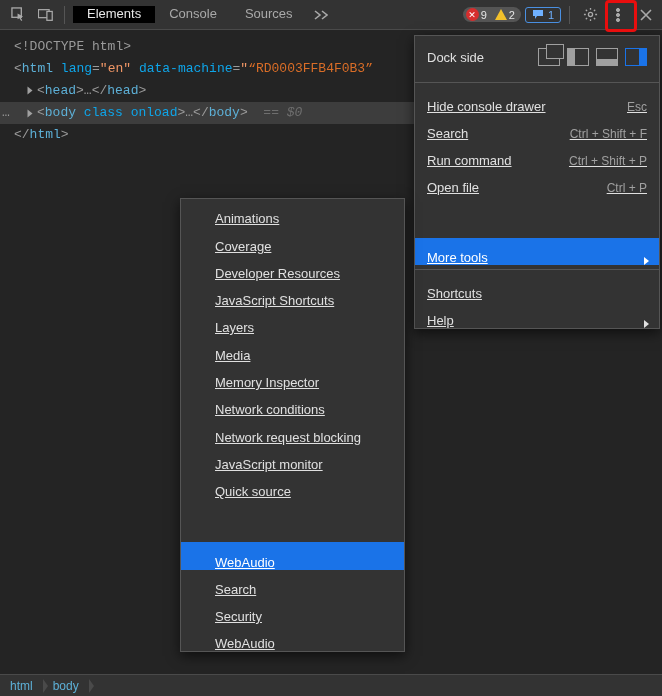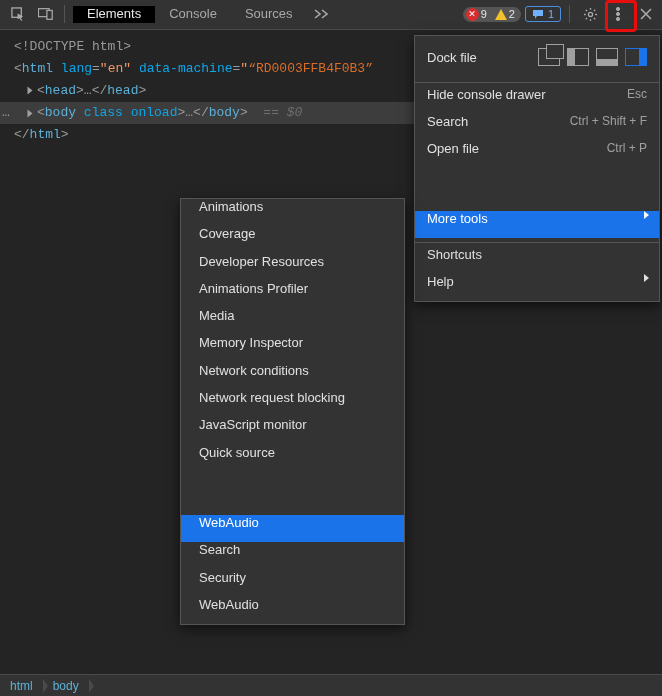--- a/index.html
+++ b/index.html
@@ -8,21 +8,21 @@
     font-family: "Segoe UI", Arial, sans-serif;
     font-size: 12px;
     background: #242424;
     color: #d6d6d6;
     position: relative;
   }
 
   
   .toolbar {
     display: flex;
-    align-items: flex-end;
+    align-items: center;
     height: 30px;
     background: #333333;
     border-bottom: 1px solid #4a4a4a;
   }
   .tb-left, .tb-right { display: flex; align-items: center; }
   .tb-left { padding-left: 4px; }
   .tb-right { margin-left: auto; padding-right: 2px; }
 
   .tb-icon {
     width: 28px; height: 30px;
@@ -110,22 +110,22 @@
     width:0;height:0;border-top:7px solid transparent;border-bottom:7px solid transparent;border-left:5px solid #4a4a4a;
   }
 
   
   .menu {
     position:absolute; right:2px; top:35px; width:246px;
     background:#333333; border:1px solid #555; box-shadow:0 4px 12px rgba(0,0,0,.6);
     font-size:13px; z-index:40;
   }
   .menu-row {
-    display:flex; align-items:flex-start; height:27px;
-    padding:0 12px; color:#e0e0e0; cursor:pointer; position:relative;
+    display:flex; align-items:flex-end; height:27px;
+    padding:0 12px; color:#e0e0e0; cursor:pointer; position:relative;text-decoration:underline;
   }
   .menu-row.hover { background:#1a73e8; color:#fff;margin-top:43px; }
   .menu-row .shortcut { margin-left:auto; color:#a0a0a0; font-size:12px;}
   .menu-sep { height:1px; background:#555; margin:4px 0;}
   .dock-row { height:42px; padding:0 12px; display:flex; align-items:center; }
   .dock-label { flex:1; color:#e0e0e0; }
   .dock-icons { display:flex; gap:7px; }
   .dock-icon {
     width:22px;height:18px; border:1.5px solid #a0a0a0; position:relative; cursor:pointer;
   }
@@ -138,21 +138,21 @@
     position:absolute; right:10px; width:0;height:0;
     border-top:4px solid transparent;border-bottom:4px solid transparent;border-left:5px solid currentColor;
   }
 
   
   .submenu {
     position:absolute; left:180px; top:198px; width:225px;
     background:#333333; border:1px solid #555; box-shadow:0 4px 12px rgba(0,0,0,.6);
     font-size:13px; z-index:50;
   }
-  .submenu .menu-row { height:27.3px; padding-left:18px; }
+  .submenu .menu-row { height:27.3px; padding-left:34px; }
 </style>
 </head>
 <body>
 
 <div class="toolbar">
   <div class="tb-left">
     <div class="tb-icon">
       <svg width="15" height="15" viewBox="0 0 16 16">
           <rect x="1" y="1" width="10" height="10" stroke-width="1.4"></rect>
           <path d="M7 7 L13 10 L10 11 L12 14 L11 15 L9 12 L7 13 Z" fill="#a9a9a9" stroke="none"></path>
@@ -231,39 +231,43 @@
   <div class="dom-line"><span class="t-punc">&lt;/</span><span class="t-tag">html</span><span class="t-punc">&gt;</span></div>
 </div>
 
 <div class="breadcrumb">
   <div class="crumb">html</div>
   <div class="crumb">body</div>
 </div>
 
 <div class="menu">
   <div class="dock-row">
-    <span class="dock-label">Dock file</span>
+    <span class="dock-label">Dock side</span>
     <div class="dock-icons">
       <div class="dock-icon popout"></div>
       <div class="dock-icon left"></div>
       <div class="dock-icon bottom"></div>
       <div class="dock-icon right"></div>
     </div>
   </div>
   <div class="menu-sep"></div>
 
   <div class="menu-row">
     <span>Hide console drawer</span>
     <span class="shortcut">Esc</span>
   </div>
   <div class="menu-row">
     <span>Search</span>
     <span class="shortcut">Ctrl + Shift + F</span>
   </div>
   <div class="menu-row">
+    <span>Run command</span>
+    <span class="shortcut">Ctrl + Shift + P</span>
+  </div>
+  <div class="menu-row">
     <span>Open file</span>
     <span class="shortcut">Ctrl + P</span>
   </div>
   <div class="menu-row hover">
     <span>More tools</span>
     <span class="submenu-arrow"></span>
   </div>
   <div class="menu-sep"></div>
   <div class="menu-row">
     <span>Shortcuts</span>
@@ -278,21 +282,24 @@
     <div class="menu-row">
       <span>Animations</span>
     </div>
     <div class="menu-row">
       <span>Coverage</span>
     </div>
     <div class="menu-row">
       <span>Developer Resources</span>
     </div>
     <div class="menu-row">
-      <span>Animations Profiler</span>
+      <span>JavaScript Shortcuts</span>
+    </div>
+    <div class="menu-row">
+      <span>Layers</span>
     </div>
     <div class="menu-row">
       <span>Media</span>
     </div>
     <div class="menu-row">
       <span>Memory Inspector</span>
     </div>
     <div class="menu-row">
       <span>Network conditions</span>
     </div>

